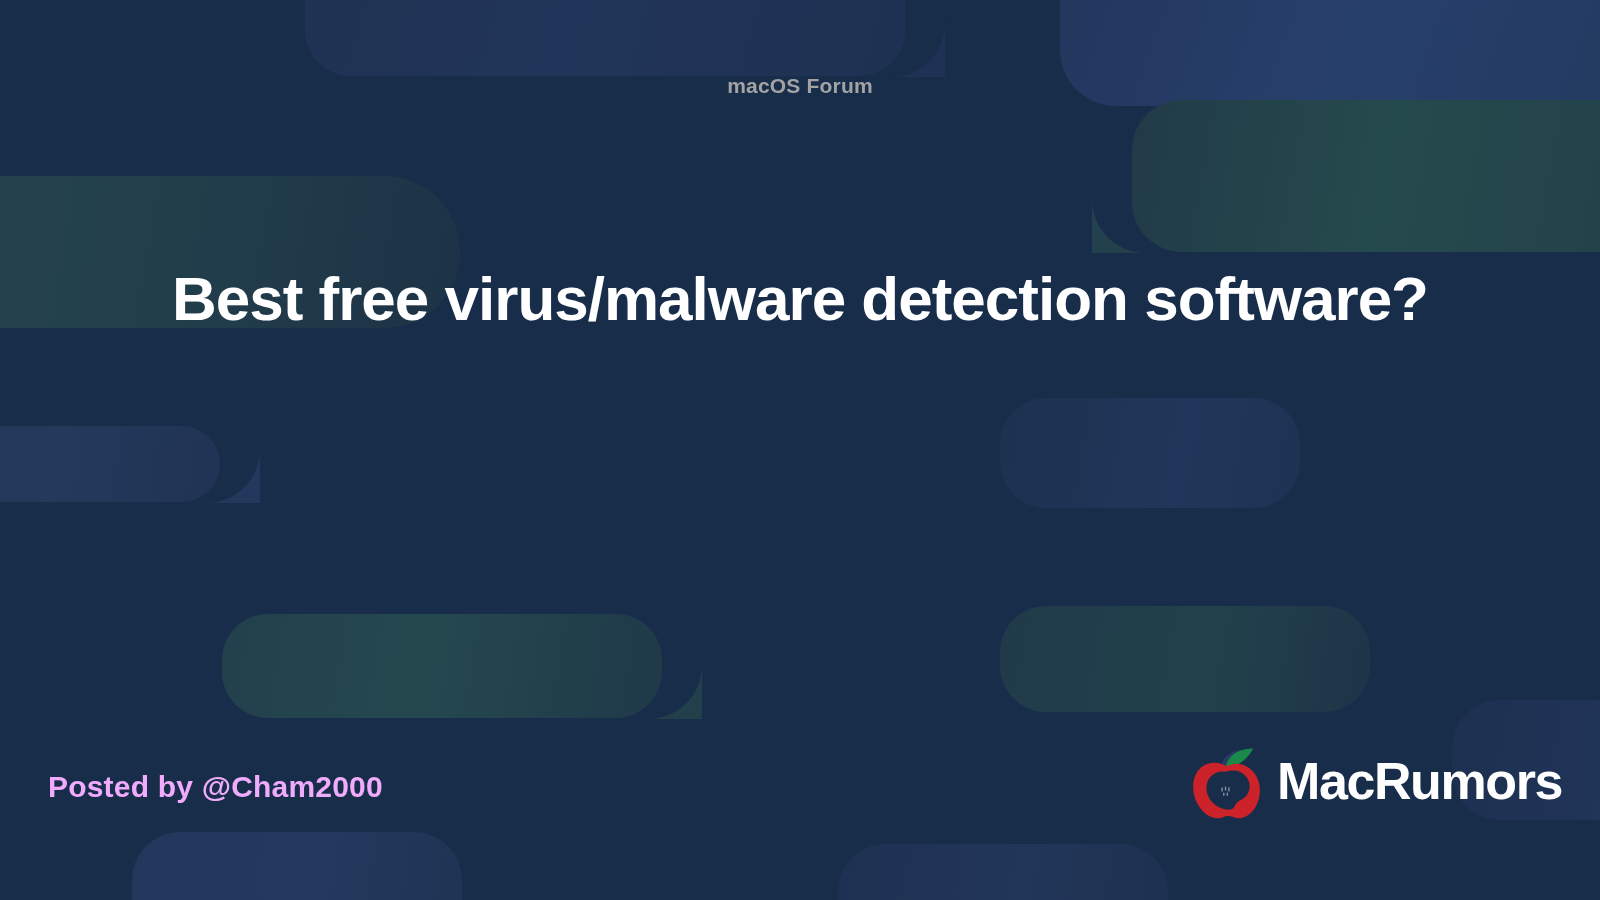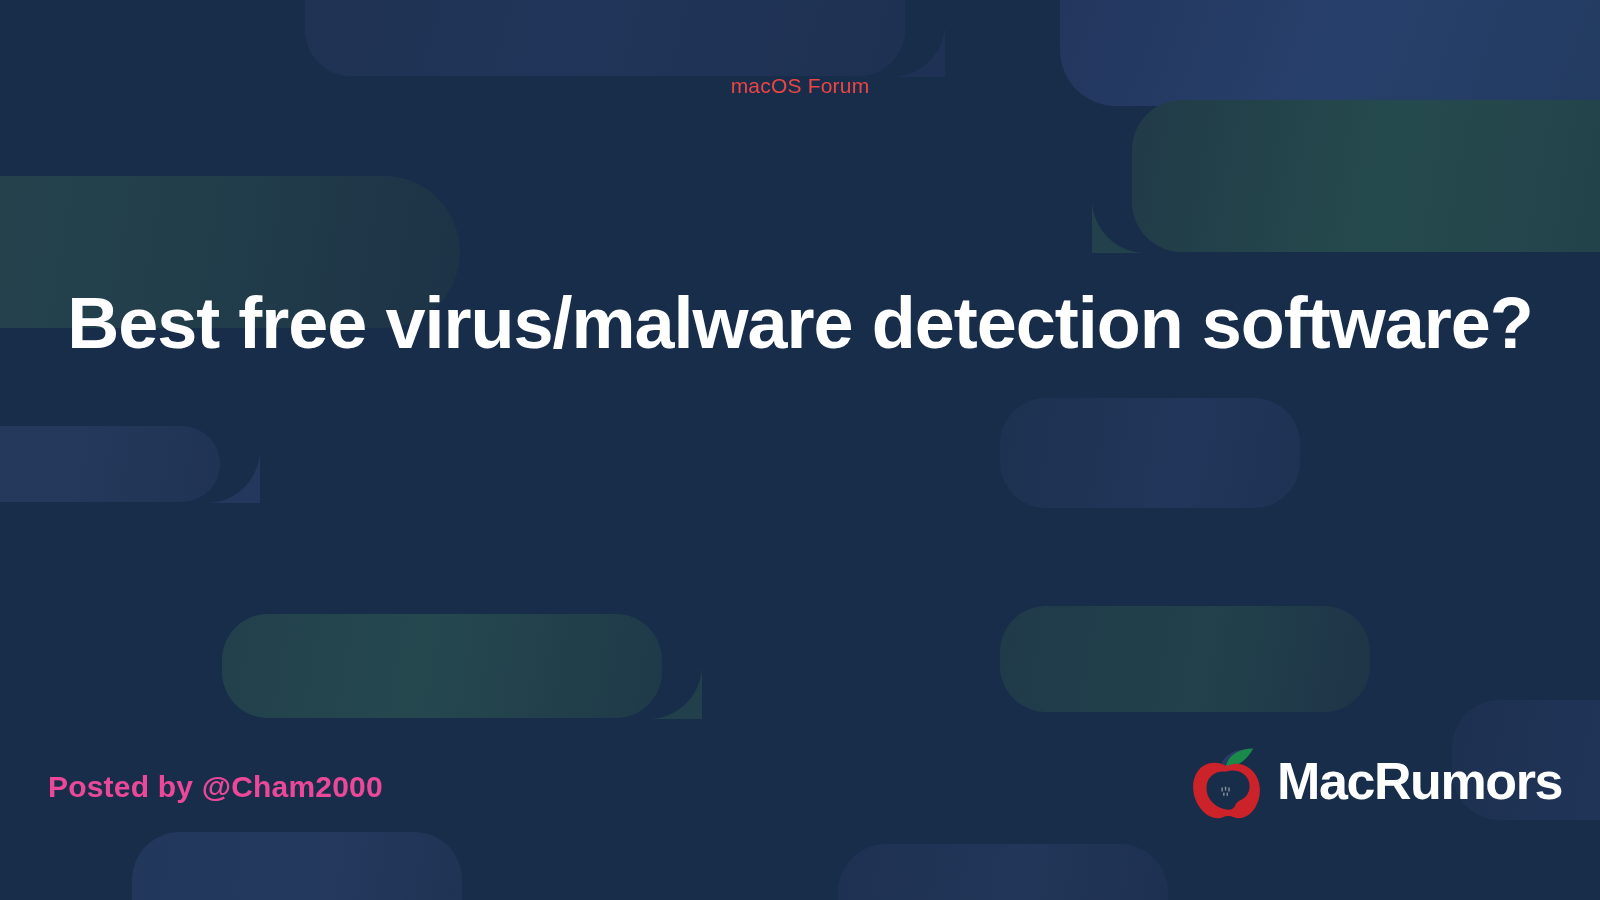--- a/index.html
+++ b/index.html
@@ -125,43 +125,43 @@
     position: absolute;
     inset: 0;
   }
   #forum-label {
     position: absolute;
     top: 74px;
     left: 0;
     width: 100%;
     text-align: center;
     font-size: 21px;
-    font-weight: normal;
+    font-weight: bold;
     letter-spacing: 0.2px;
-    color: #ef4444;
+    color: #a3a3a3;
   }
   #title {
     position: absolute;
-    top: 228px;
+    top: 216px;
     left: 60px;
     width: 1480px;
     text-align: center;
     color: #ffffff;
-    font-size: 72px;
+    font-size: 62px;
     font-weight: bold;
     line-height: 1.32;
     letter-spacing: -1px;
   }
   #posted-by {
     position: absolute;
     left: 48px;
     top: 770px;
     font-size: 30px;
     font-weight: bold;
-    color: #ec4899;
+    color: #f0abfc;
     letter-spacing: 0.2px;
     text-align: right;
   }
 
   
   #logo {
     position: absolute;
     right: 38px;
     top: 740px;
     display: flex;

